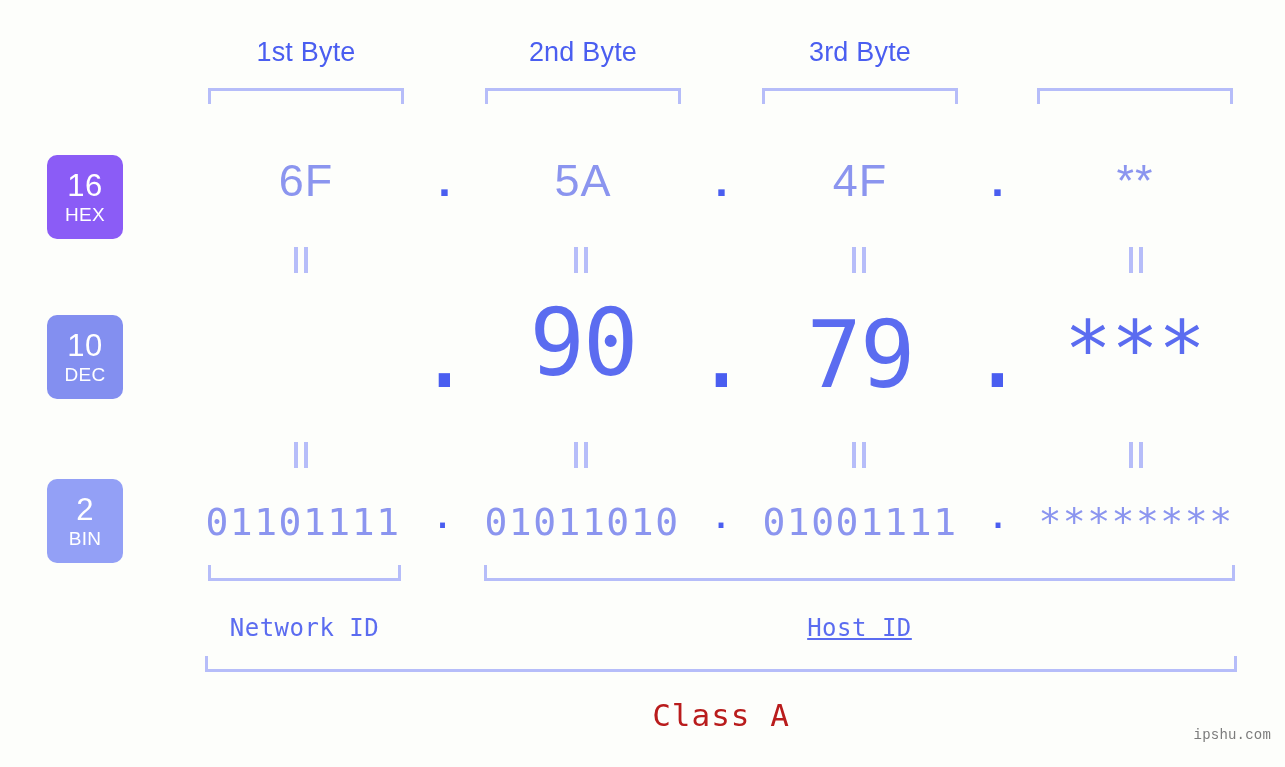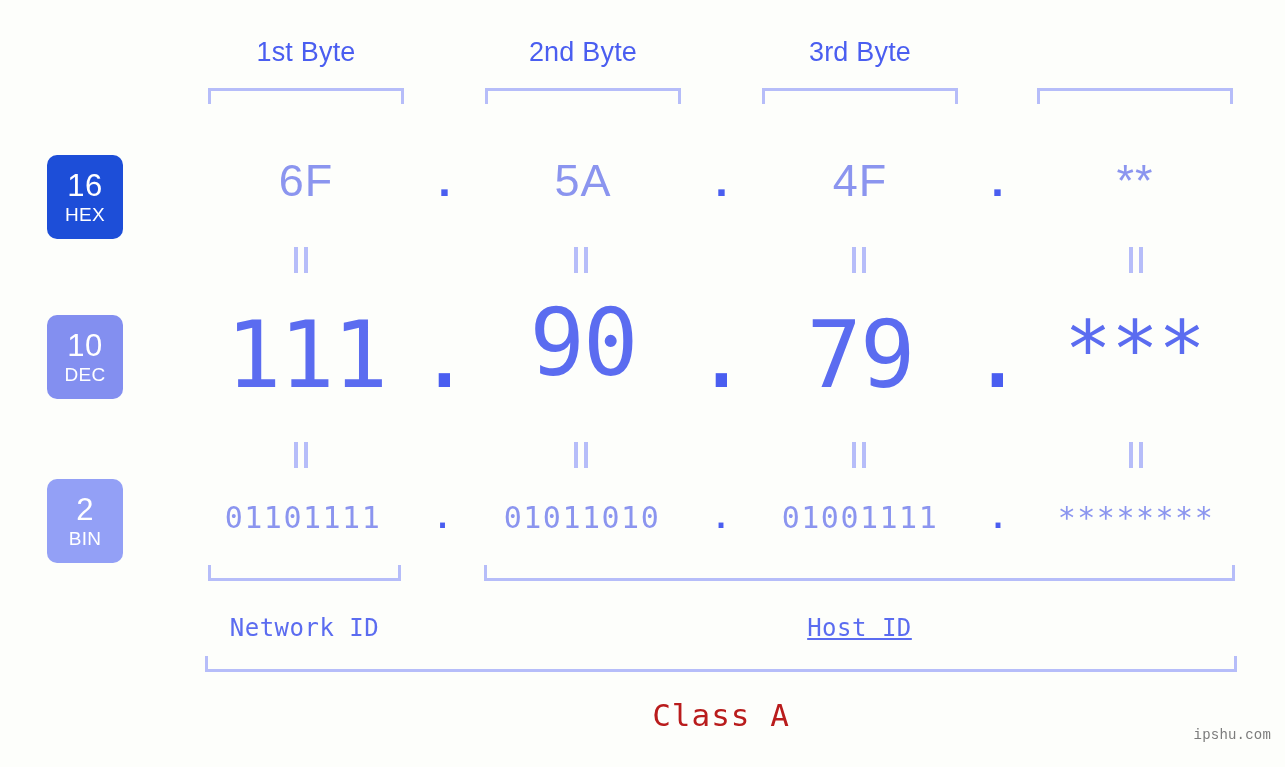--- a/index.html
+++ b/index.html
@@ -76,21 +76,21 @@
     letter-spacing: 0.5px;
     display: block;
   }
   .badge .badge-name {
     font-size: 19px;
     font-weight: 400;
     display: block;
     margin-top: 4px;
     letter-spacing: 0.3px;
   }
-  #badge-hex { top: 155px; height: 84px; background: #1d4ed8; }
+  #badge-hex { top: 155px; height: 84px; background: #8b5cf6; }
   #badge-dec { top: 315px; height: 84px; background: #838ff0; }
   #badge-bin { top: 479px; height: 84px; background: #93a0f6; }
   .cell {
     position: absolute;
     text-align: center;
     white-space: nowrap;
     line-height: 1;
   }
 
   
@@ -116,21 +116,21 @@
   }
   .dec-dot {
     font-family: "DejaVu Sans Mono", "Liberation Mono", monospace;
     font-size: 92px;
     color: #4a5ef0;
   }
 
   
   .bin-val {
     font-family: "DejaVu Sans Mono", "Liberation Mono", monospace;
-    font-size: 30px;
+    font-size: 38px;
     color: #8b95ef;
     letter-spacing: 1.5px;
   }
   .bin-dot {
     font-family: "DejaVu Sans Mono", "Liberation Mono", monospace;
     font-size: 30px;
     color: #4a5ef0;
     font-weight: 700;
   }
 
@@ -227,21 +227,20 @@
   </div>
   <div class="eqmark" style="left:850px; top:247px;">
     <i class="a"></i>
       <i class="b"></i>
   </div>
   <div class="eqmark" style="left:1127px; top:247px;">
     <i class="a"></i>
       <i class="b"></i>
   </div>
 
-  <div class="cell dec-val" style="left:208px; top:310px; width:196px;">111</div>
   <div class="cell dec-dot" style="left:404px; top:310px; width:81px;">.</div>
   <div class="cell dec-val" style="left:485px; top:298px; width:196px;">90</div>
   <div class="cell dec-dot" style="left:681px; top:310px; width:81px;">.</div>
   <div class="cell dec-val" style="left:762px; top:310px; width:196px;">79</div>
   <div class="cell dec-dot" style="left:958px; top:310px; width:79px;">.</div>
   <div class="cell dec-val" style="left:1037px; top:310px; width:196px; font-size:78px; letter-spacing:0;">***</div>
 
   <div class="eqmark" style="left:292px; top:442px;">
     <i class="a"></i>
       <i class="b"></i>

